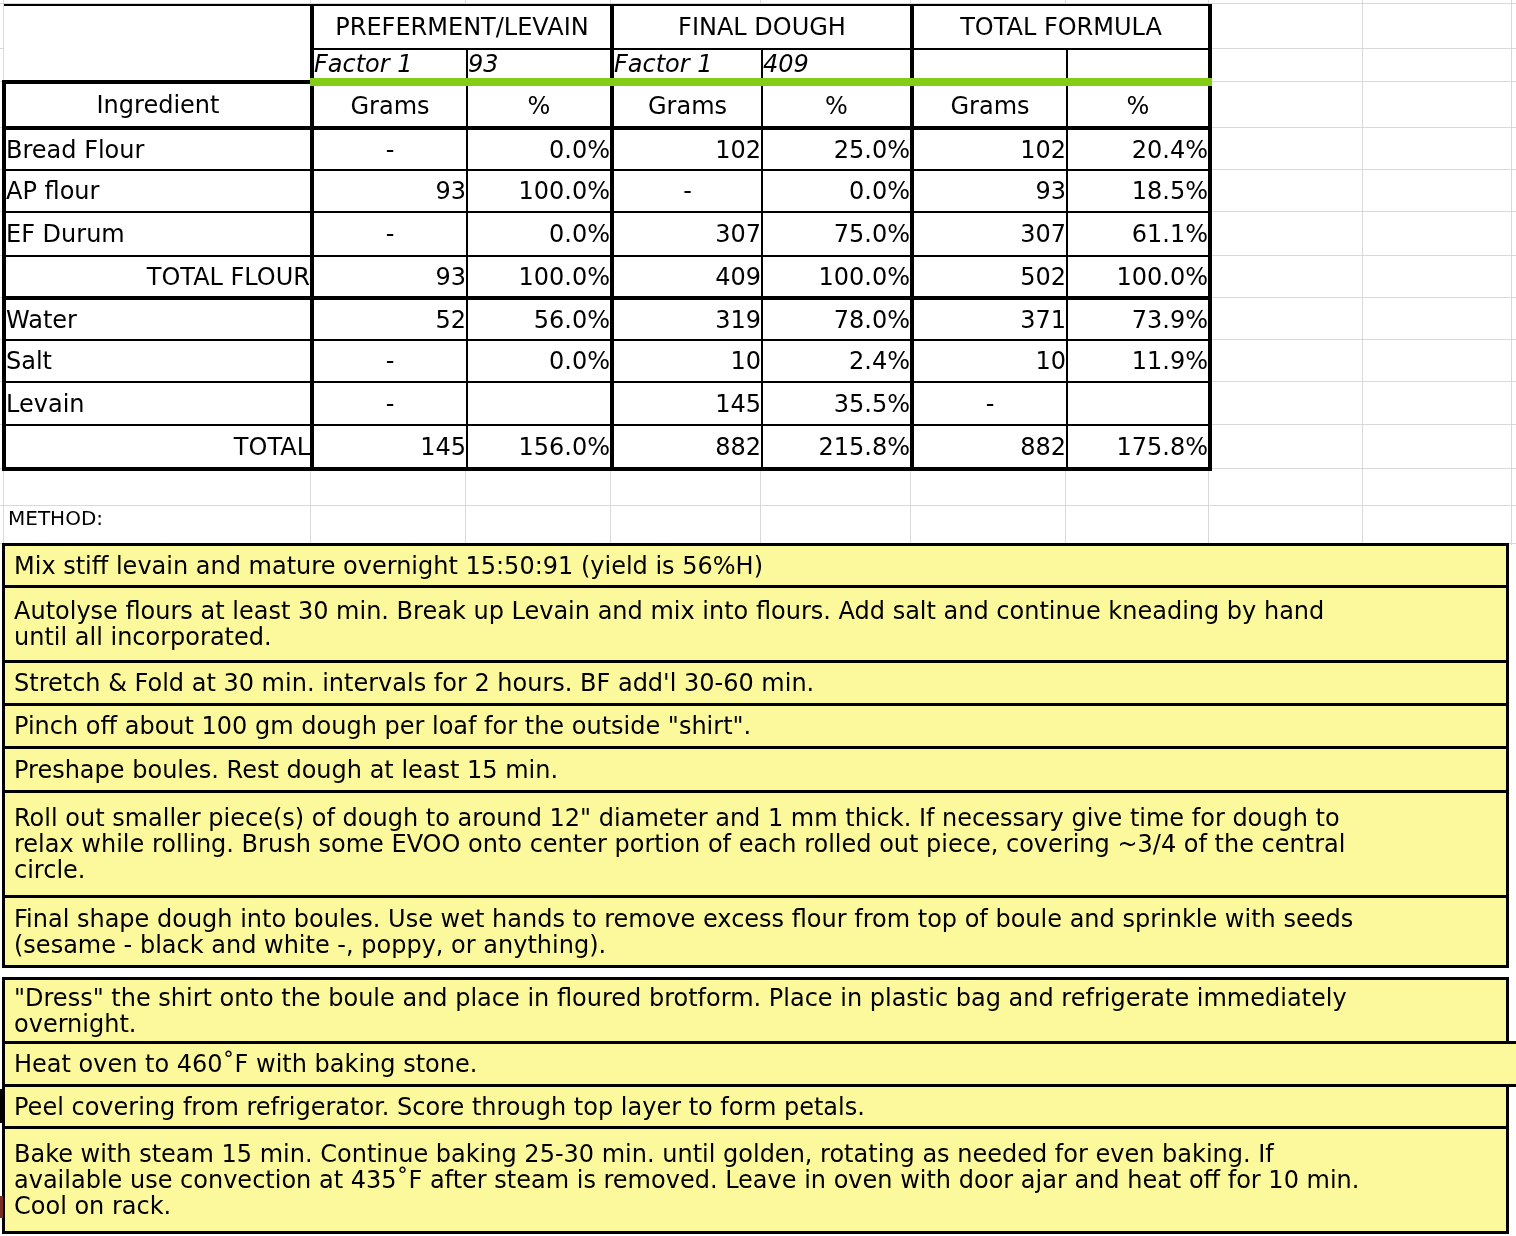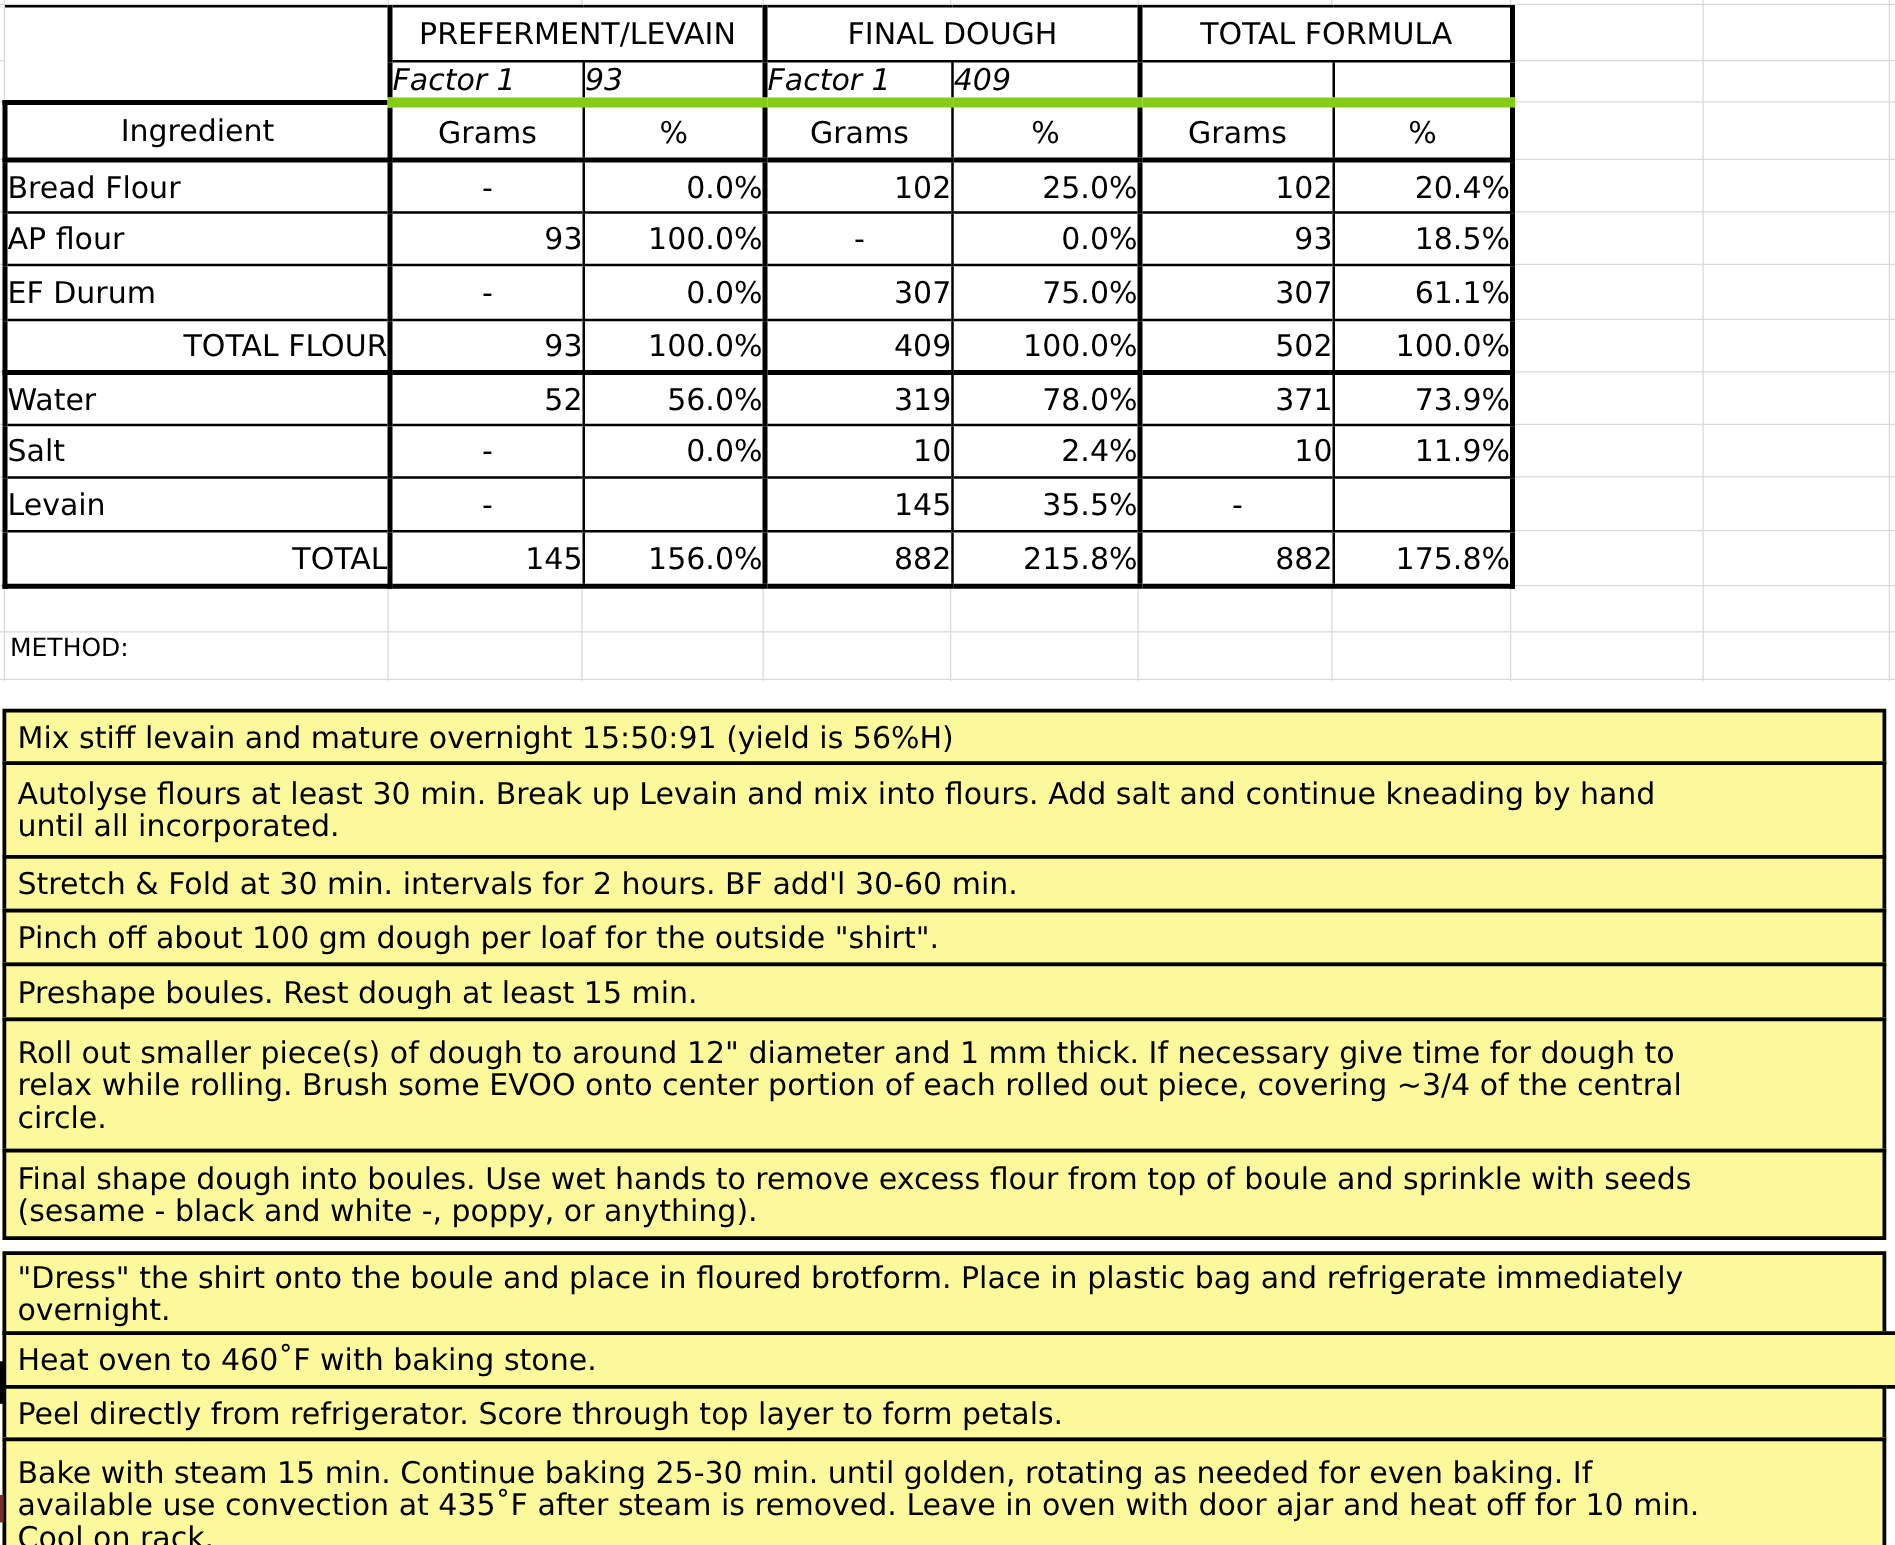--- a/index.html
+++ b/index.html
@@ -44,21 +44,21 @@
   td.name.r{text-align:right;padding-right:8px;}
   td.num{text-align:right;padding-right:10px;}
   td.dash{text-align:center;}
   td.gray{background:#cccccc;}
 
   
   #method-label{position:absolute;left:8px;top:506px;font-size:20px;z-index:1;}
   .mrow{
     position:absolute;left:2px;width:1507px;box-sizing:border-box;
     border:3px solid #000;background:#fbf99c;display:flex;align-items:center;
-    padding:1px 9px;font-size:24px;line-height:26px;white-space:pre-wrap;z-index:1;margin-top:24px;
+    padding:1px 9px;font-size:24px;line-height:26px;white-space:pre-wrap;z-index:1;
   }
   .mrow.bleed{width:1514px;border-right:none;}
 
   
   .edge-mark-black{position:absolute;left:0;top:1089px;width:3px;height:34px;background:#000;z-index:2;}
   .edge-mark-red{position:absolute;left:0;top:1196px;width:3px;height:22px;background:#7a2e24;z-index:2;}
 </style>
 </head>
 <body>
 
@@ -210,21 +210,21 @@
       <div class="mrow" style="top: 703px; height: 46px;">Pinch off about 100 gm dough per loaf for the outside "shirt".</div>
       <div class="mrow" style="top: 746px; height: 47px;">Preshape boules. Rest dough at least 15 min.</div>
       <div class="mrow" style="top: 790px; height: 108px;">Roll out smaller piece(s) of dough to around 12" diameter and 1 mm thick. If necessary give time for dough to
 relax while rolling. Brush some EVOO onto center portion of each rolled out piece, covering ~3/4 of the central
 circle.</div>
       <div class="mrow" style="top: 895px; height: 73px;">Final shape dough into boules. Use wet hands to remove excess flour from top of boule and sprinkle with seeds
 (sesame - black and white -, poppy, or anything).</div>
       <div class="mrow" style="top: 977px; height: 67px;">"Dress" the shirt onto the boule and place in floured brotform. Place in plastic bag and refrigerate immediately
 overnight.</div>
       <div class="mrow bleed" style="top: 1041px; height: 46px;">Heat oven to 460˚F with baking stone.</div>
-      <div class="mrow" style="top: 1084px; height: 45px;">Peel directly from refrigerator. Score through top layer to form petals.</div>
+      <div class="mrow" style="top: 1084px; height: 45px;">Peel covering from refrigerator. Score through top layer to form petals.</div>
       <div class="mrow" style="top: 1126px; height: 108px;">Bake with steam 15 min. Continue baking 25-30 min. until golden, rotating as needed for even baking. If
 available use convection at 435˚F after steam is removed. Leave in oven with door ajar and heat off for 10 min.
 Cool on rack.</div>
     </div>
 
   <div class="edge-mark-black"></div>
   <div class="edge-mark-red"></div>
 
 </div>
 

